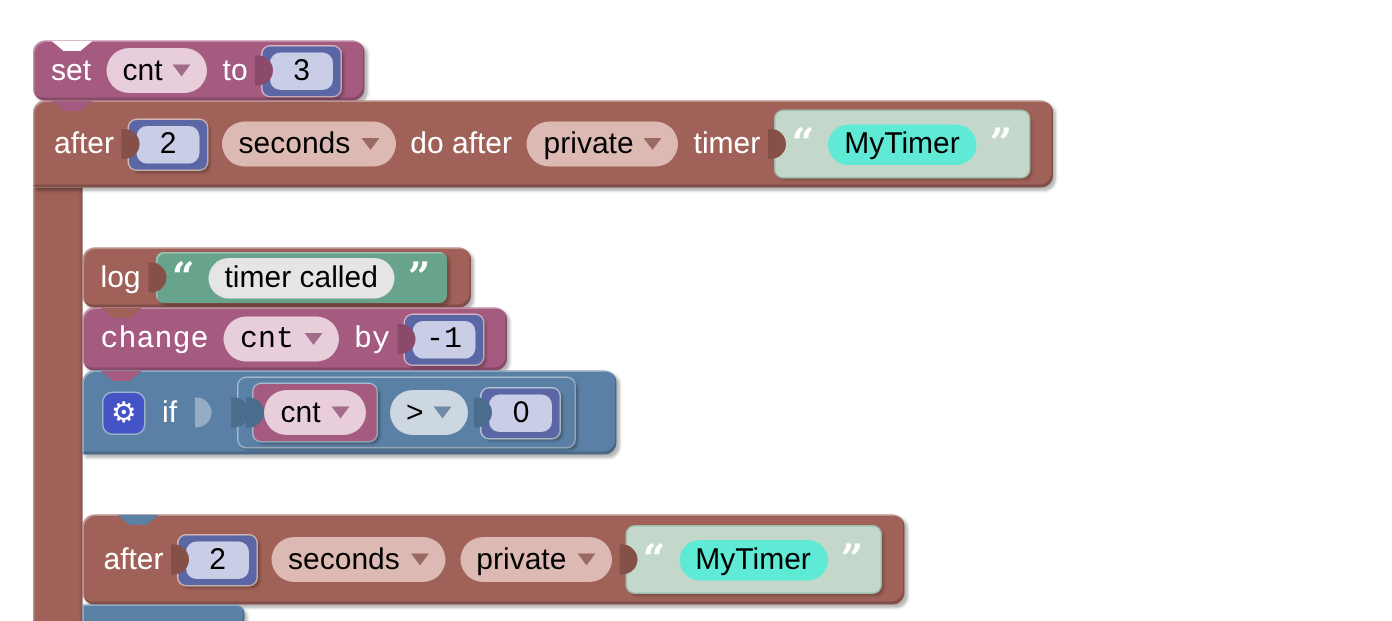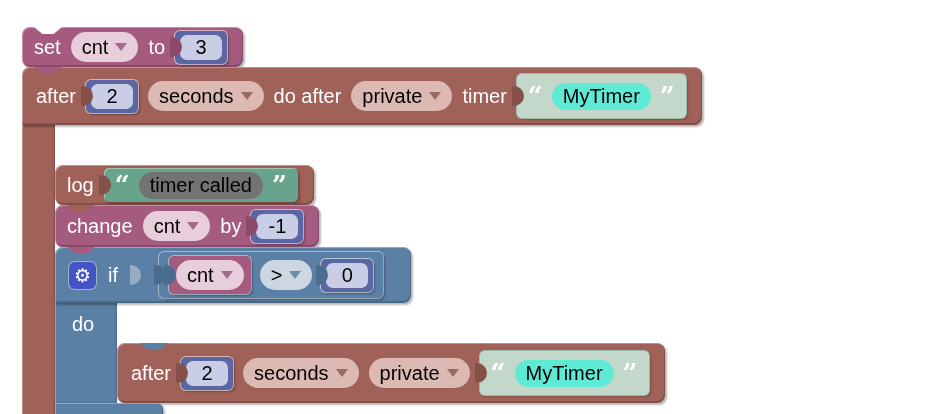--- a/index.html
+++ b/index.html
@@ -14,21 +14,21 @@
   .bmath{background:#5b67a5;}
 
   .bs{box-shadow:inset 1px 1px 0 rgba(255,255,255,.32), inset -1px -2px 0 rgba(0,0,0,.18), 2px 2px 2px rgba(0,0,0,.28);}
   .block{position:relative;display:flex;align-items:center;box-sizing:border-box;}
   .label{color:#fff;white-space:nowrap;}
 
   
   .row{gap:10px;padding:0 16px 0 12px;border-radius:8px;}
   .r-set{height:40px;}
   .r-log{height:40px;}
-  .r-change{height:42px;}
+  .r-change{height:42px;font-family:Liberation Mono, monospace;}
 
   
   .cblock{position:relative;display:flex;flex-direction:column;align-items:flex-start;}
   .chead{gap:10px;padding:0 16px 0 14px;border-radius:8px 8px 8px 0;}
   .chead.outer{height:58px;}
   .chead.ifh{height:56px;padding-right:28px;}
   .cbody{display:flex;align-items:stretch;}
   .cspine{flex:none;box-shadow:inset 1px 0 0 rgba(255,255,255,.3), inset -1px 0 2px rgba(0,0,0,.18);}
   .spine-outer{width:33px;}
   .spine-if{width:62px;box-sizing:border-box;padding:10px 0 0 17px;color:#fff;}
@@ -59,21 +59,21 @@
   
   .cmpblock{position:relative;display:flex;align-items:center;gap:9px;height:46px;padding:0 10px;
             border-radius:5px;margin-left:6px;
             box-shadow:0 0 0 1px rgba(255,255,255,.45), 2px 2px 2px rgba(0,0,0,.28);}
 
   
   .strblock{position:relative;display:flex;align-items:center;gap:9px;border-radius:5px;padding:0 11px;white-space:nowrap;}
   .str-shadow{background:#c3d8cb;height:44px;box-shadow:0 0 0 1px #9dbcaa, 2px 2px 2px rgba(0,0,0,.22);}
   .str-shadow .strfield{background:#5eead4;}
   .str-solid{background:#68a48b;height:34px;box-shadow:inset 1px 1px 0 rgba(255,255,255,.35), 2px 2px 2px rgba(0,0,0,.25);}
-  .str-solid .strfield{background:#737373;}
+  .str-solid .strfield{background:#e5e5e5;}
   .strfield{border-radius:14px;padding:2px 11px;color:#000;}
   .quote{color:#fff;font-family:"DejaVu Serif",serif;font-weight:bold;font-size:26px;line-height:20px;}
 
   
   .tab{position:absolute;width:28px;height:7px;z-index:3;clip-path:polygon(0 0,100% 0,70% 100%,30% 100%);}
   .tab.t-top{top:0;}
   .tab.t-hang{bottom:-7px;}
   .tab.c-white{background:#ffffff;}
   .tab.c-mauve{background:#a55b80;}
   .tab.c-maroon{background:#9f6158;}
@@ -183,23 +183,20 @@
                   <span class="arr a-blue"></span>
                 </span>
                 <span class="block numblock bmath">
                   <span class="nub n-blue"></span>
                   <span class="numfield">0</span>
                 </span>
               </span>
             </div>
 
             <div class="cbody">
-              <div class="cspine spine-if blue">
-                <span>do</span>
-              </div>
               <div class="cchildren">
 
                 <div class="block maroon bs" style="height:60px;gap:10px;padding:0 16px 0 14px;border-radius:8px">
                   <div class="tab t-top c-blue" style="left:23px"></div>
                   <span class="label">after</span>
                   <span class="block numblock bmath">
                     <span class="nub n-maroon"></span>
                     <span class="numfield">2</span>
                   </span>
                   <span class="pill on-maroon">

